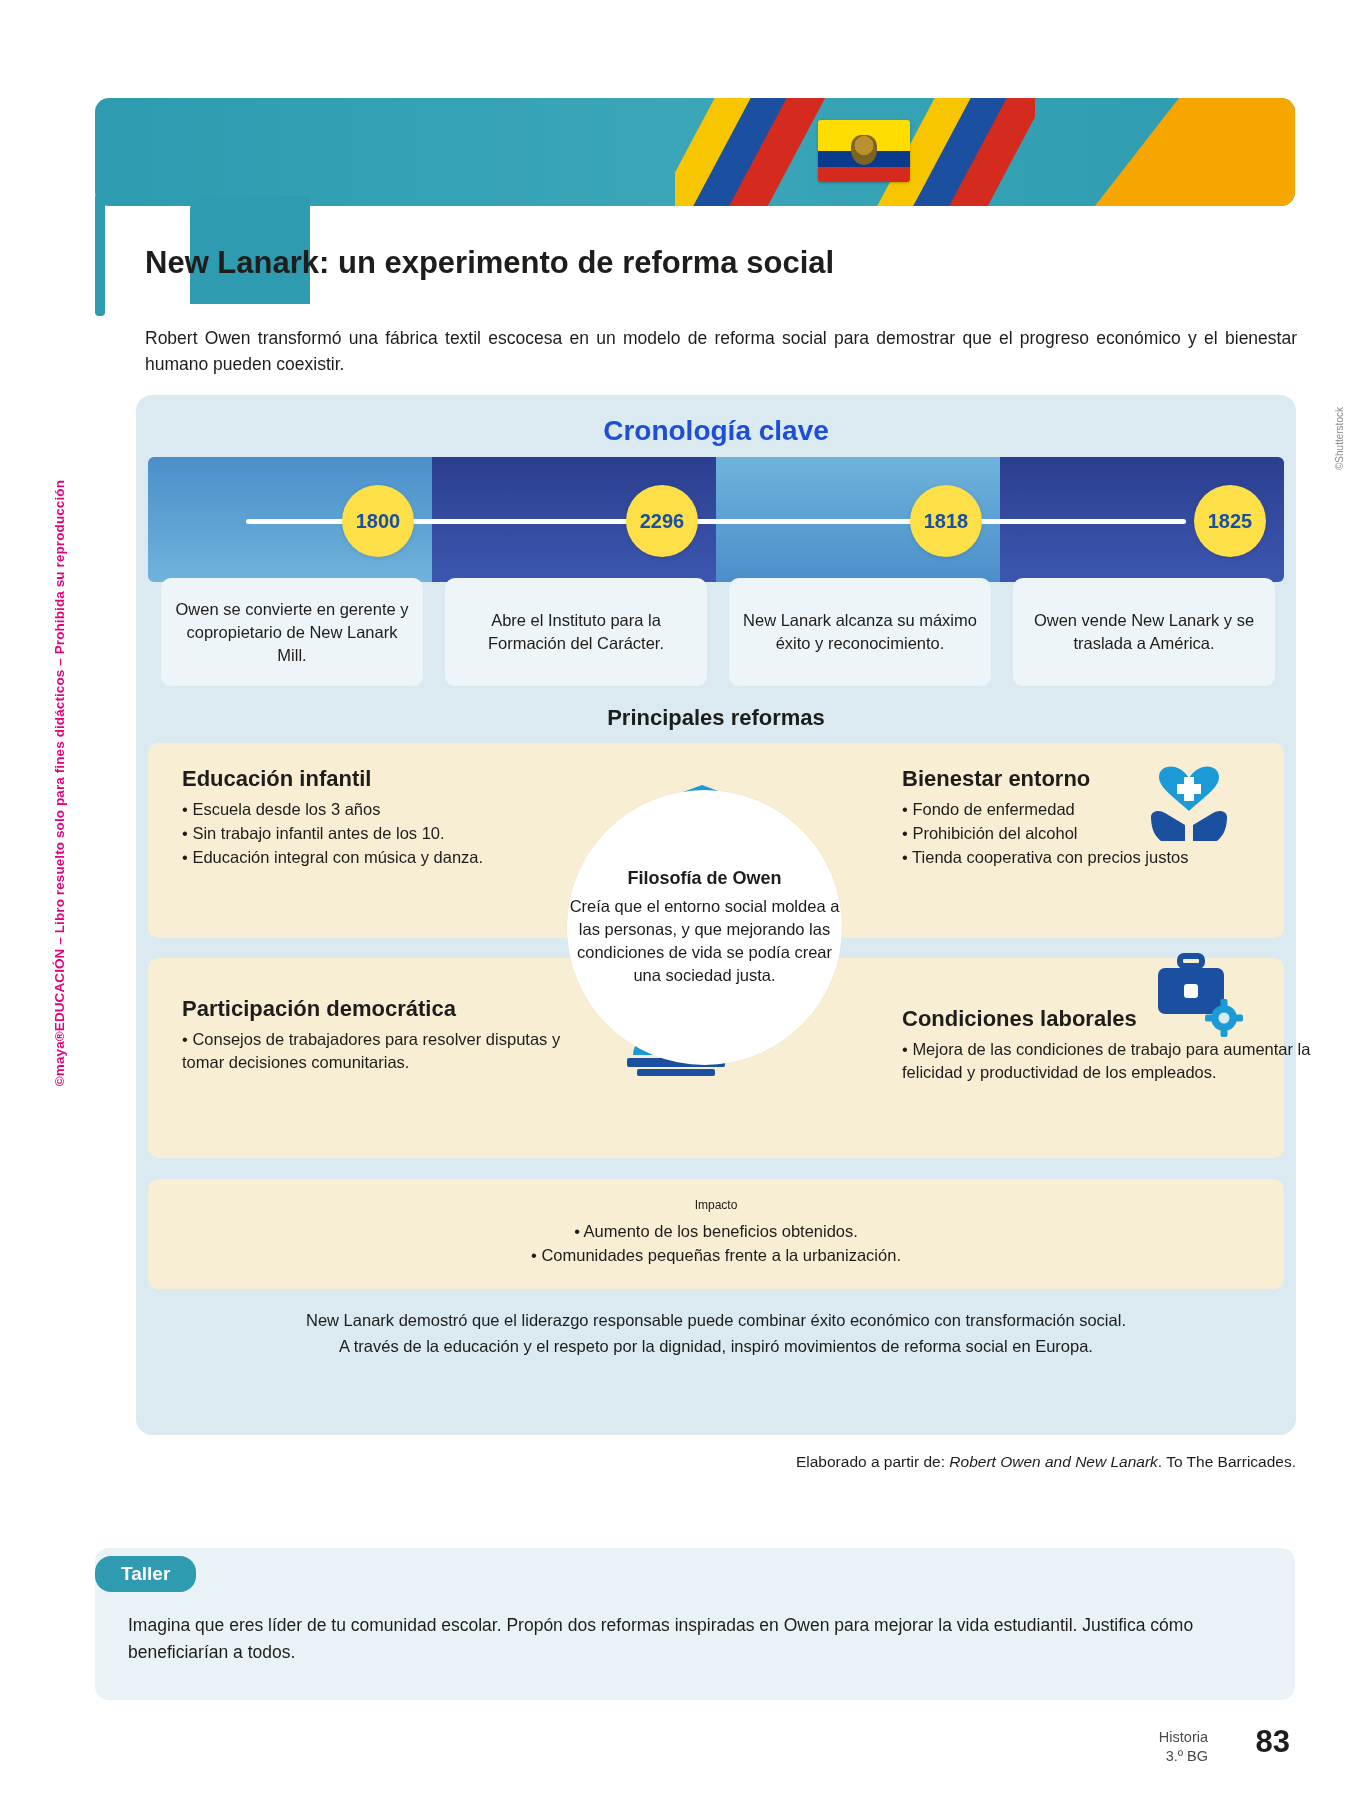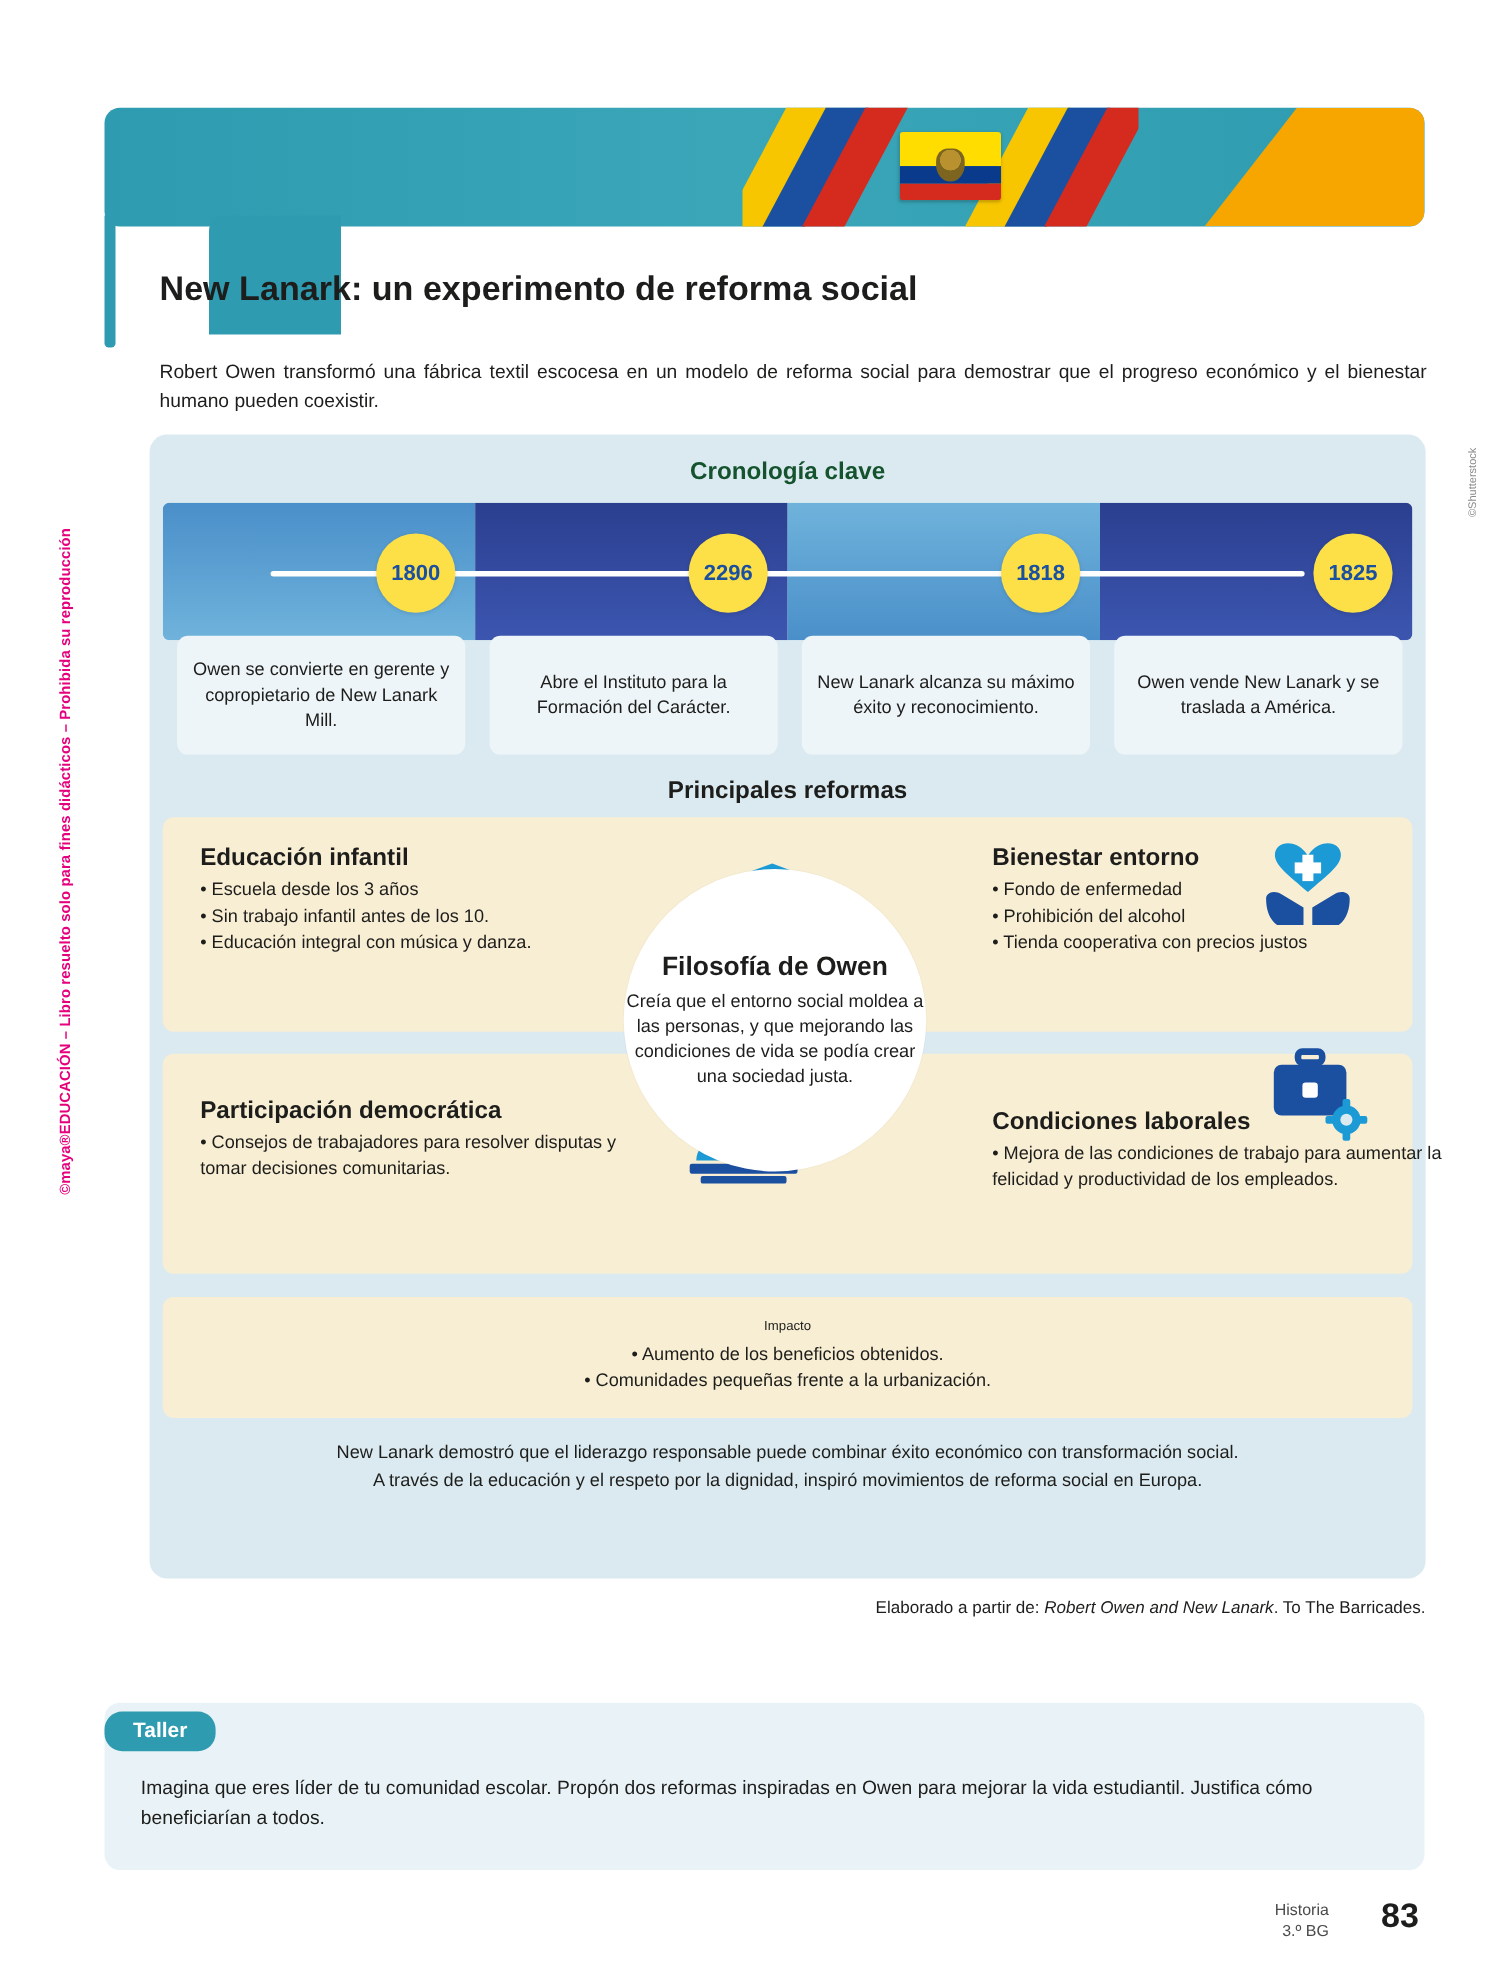--- a/index.html
+++ b/index.html
@@ -130,21 +130,21 @@
 
   
   .info {
     position: absolute; left: 136px; top: 395px;
     width: 1160px; height: 1040px;
     background: #daeaf0;
     border-radius: 16px;
   }
   .info-title {
     position: absolute; left: 0; right: 0; top: 20px;
-    text-align: center; font-size: 22px; font-weight: 700; color: #14532d;
+    text-align: center; font-size: 28px; font-weight: 700; color: #1d4ed8;
   }
 
   
   .timeline {
     position: absolute; left: 12px; top: 62px; width: 1136px; height: 125px;
     border-radius: 6px; overflow: hidden;
     display: flex;
   }
   .tl-seg { flex: 1; }
   .tl-seg.s1 { background: linear-gradient(180deg,#4a8fc9,#6fb3dc); }
@@ -198,21 +198,21 @@
 
   .center-circle {
     position: absolute; left: 431px; top: 395px;
     width: 275px; height: 275px; border-radius: 50%;
     background: #ffffff;
     display: flex; flex-direction: column; align-items: center; justify-content: center;
     text-align: center;
     z-index: 6;
     box-shadow: 0 0 0 1px rgba(0,0,0,.02);
   }
-  .center-circle h4 { margin: 0 0 6px 0; font-size: 24px; font-weight: 700; }
+  .center-circle h4 { margin: 0 0 6px 0; font-size: 18px; font-weight: 700; }
   .center-circle p { margin: 0; font-size: 16.5px; line-height: 23px; }
 
   .impact {
     position: absolute; left: 0; right: 0; top: 798px;
     text-align: center;
     font-size: 16.5px; line-height: 24px;
   }
   .impact h4 { margin: 0 0 2px 0; font-size: 12px; font-weight: 400; }
 
   .conclusion {

